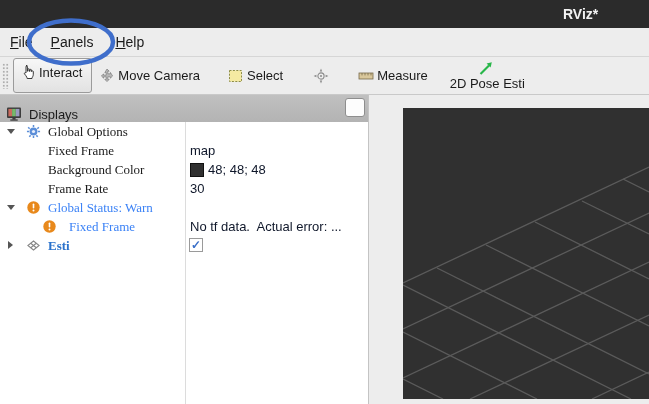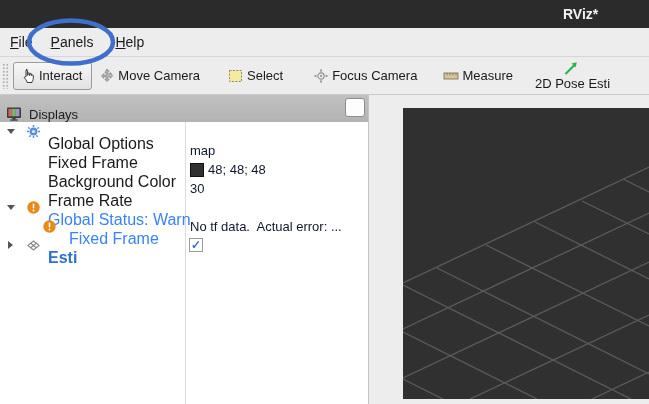--- a/index.html
+++ b/index.html
@@ -24,21 +24,21 @@
   .annotation-ellipse{position:absolute;left:25px;top:17px;width:92px;height:50px;z-index:50;pointer-events:none;}
   
   .toolbar{position:absolute;left:0;top:57px;width:649px;height:38px;background:#ededed;
     border-bottom:1px solid #c9c9c9;display:flex;align-items:center;box-sizing:border-box;}
   .drag-handle{width:7px;height:26px;margin-left:2px;
     background-image:radial-gradient(circle,#aeaeae 34%,transparent 36%);
     background-size:3.5px 3.5px;}
   .tool-btn{display:flex;align-items:center;font-size:13px;color:#1a1a1a;white-space:nowrap;}
   .tool-btn .ticon{width:16px;height:16px;margin-right:3px;flex:none;}
   .tool-btn.active{border:1px solid #9b9b9b;border-radius:3px;
-    background:linear-gradient(#f7f7f7,#e2e2e2);padding:5px 9px 5px 6px;margin-left:4px;}
+    background:linear-gradient(#f7f7f7,#e2e2e2);padding:5px 9px 12px 6px;margin-left:4px;}
   #tb-move{margin-left:7px;}
   #tb-select{margin-left:28px;}
   #tb-focus{margin-left:30px;}
   #tb-measure{margin-left:26px;text-align:right;}
   #tb-pose{margin-left:22px;flex-direction:column;}
   
   .displays-panel{position:absolute;left:0;top:95px;width:369px;height:309px;background:#fff;
     border-right:1px solid #c4c4c4;box-sizing:border-box;}
   .panel-header{position:absolute;left:0;top:0;width:100%;height:39px;
     background:linear-gradient(#c0c0c0,#aeaeae);border-bottom:1px solid #979797;
@@ -49,21 +49,21 @@
     border:1px solid #8e8e8e;border-radius:3px;box-sizing:border-box;}
   .panel-body{position:absolute;left:0;top:27px;width:100%;bottom:0;background:#fff;}
   .col-sep{position:absolute;left:185px;top:0;bottom:0;width:1px;background:#dcdcdc;}
   .trow{position:relative;height:19px;}
   .tri-down{position:absolute;left:7px;top:7px;width:0;height:0;
     border-left:4px solid transparent;border-right:4px solid transparent;border-top:5px solid #555;}
   .tri-right{position:absolute;left:8px;top:5px;width:0;height:0;
     border-top:4px solid transparent;border-bottom:4px solid transparent;border-left:5px solid #555;}
   .ricon{position:absolute;left:26px;top:2px;width:15px;height:15px;}
   .ricon.nested{left:42px;}
-  .tlabel{position:absolute;left:48px;top:12px;line-height:19px;font-size:16px;color:#1a1a1a;white-space:nowrap;}
+  .tlabel{position:absolute;left:48px;top:0;line-height:19px;font-size:13px;color:#1a1a1a;white-space:nowrap;font-family:Liberation Serif, serif;}
   .tlabel.nested{left:69px;}
   .tlabel.warn{color:#3b82f6;}
   .tlabel.grid-link{color:#2a72cc;font-weight:bold;}
   .tvalue{position:absolute;left:190px;top:0;line-height:19px;font-size:13px;color:#0f172a;
     white-space:pre;display:flex;align-items:center;max-width:176px;overflow:hidden;}
   .swatch{display:inline-block;width:12px;height:12px;background:#303030;border:1px solid #111;
     margin-right:4px;flex:none;}
   .checkbox{position:absolute;left:189px;top:2px;width:14px;height:14px;background:#fff;
     border:1px solid #9a9a9a;box-sizing:border-box;text-align:center;line-height:12px;
     font-size:12px;color:#3a6fc8;font-weight:bold;}
@@ -110,21 +110,20 @@
     </svg>
     <span>Select</span>
   </div>
 
   <div class="tool-btn" id="tb-focus">
     <svg class="ticon" viewBox="0 0 16 16">
       <circle cx="8" cy="8" r="3.1" fill="none" stroke="#8a8a8a" stroke-width="1.1"></circle>
       <circle cx="8" cy="8" r="1" fill="#8a8a8a"></circle>
       <path d="M8 .6 9.2 3.4H6.8zM8 15.4 6.8 12.6h2.4zM.6 8 3.4 6.8v2.4zM15.4 8l-2.8 1.2V6.8z" fill="#8a8a8a"></path>
     </svg>
-    <span>Focus Camera</span>
   </div>
 
   <div class="tool-btn" id="tb-measure">
     <svg class="ticon" viewBox="0 0 16 16">
       <rect x="1" y="5" width="14" height="6" fill="#d9c79b" stroke="#77694a" stroke-width=".8"></rect>
       <path d="M4 5v2.4M7 5v2.4M10 5v2.4M13 5v2.4" stroke="#77694a" stroke-width=".8"></path>
     </svg>
     <span>Measure</span>
   </div>
 

